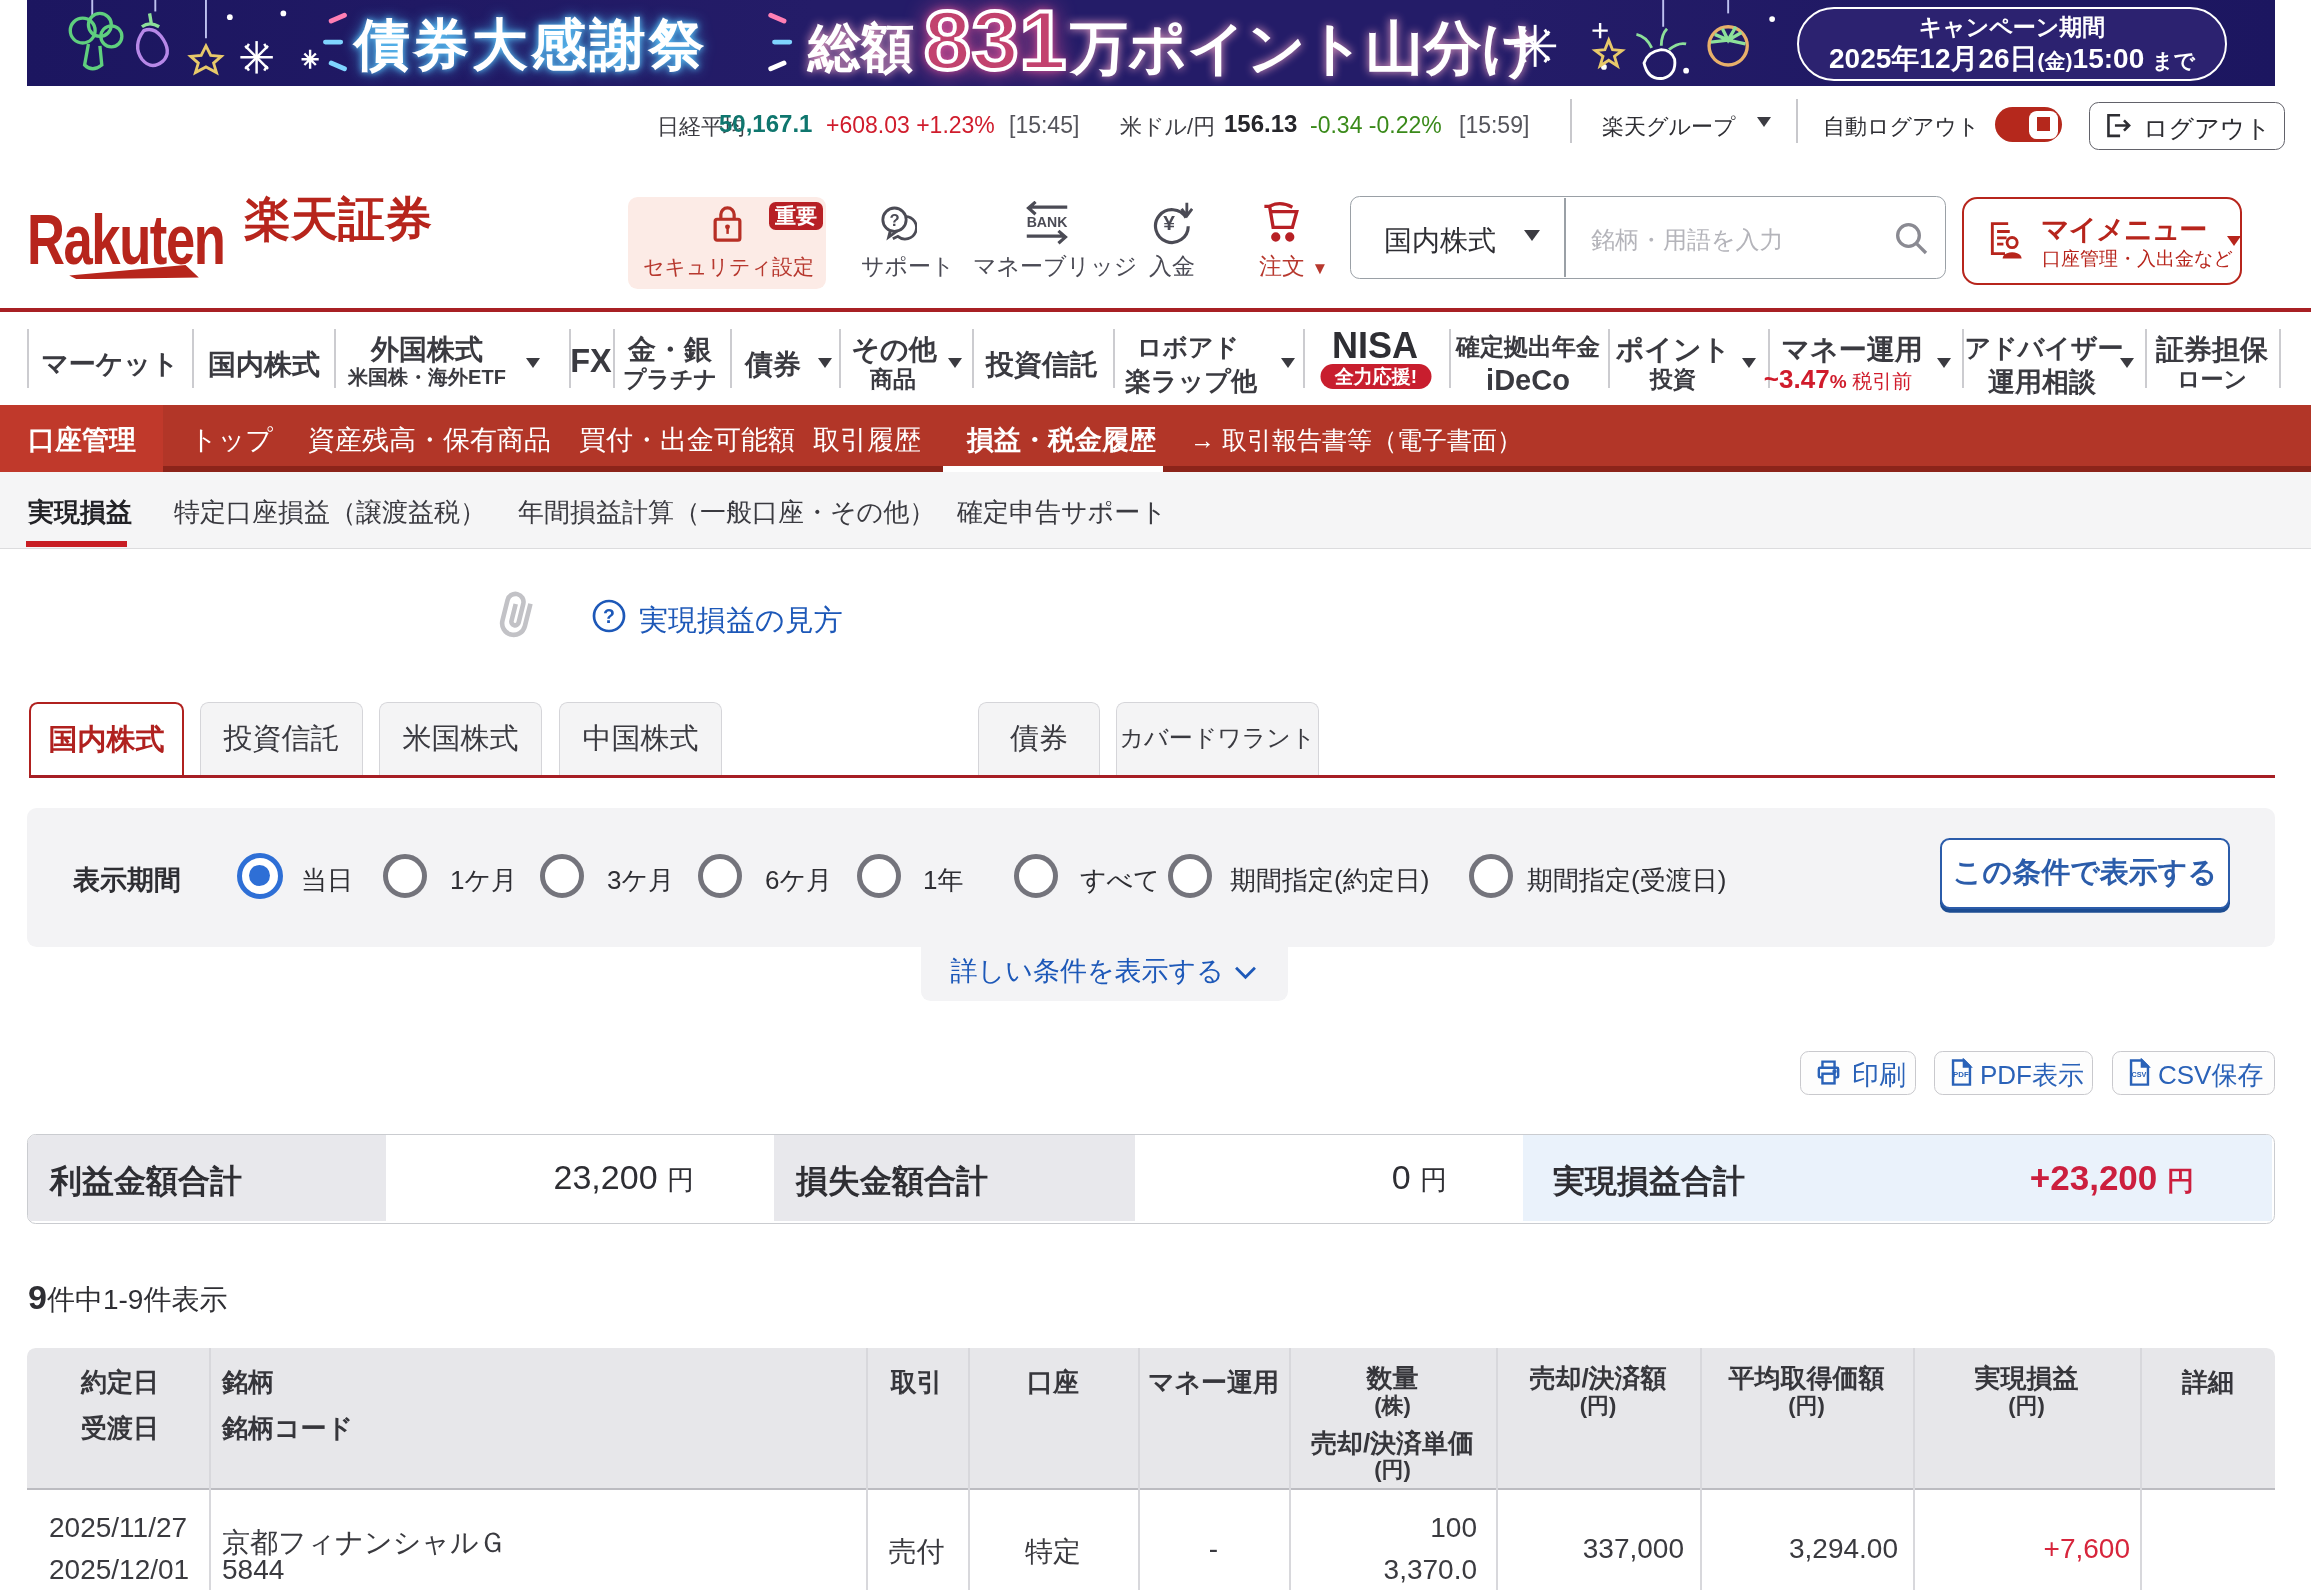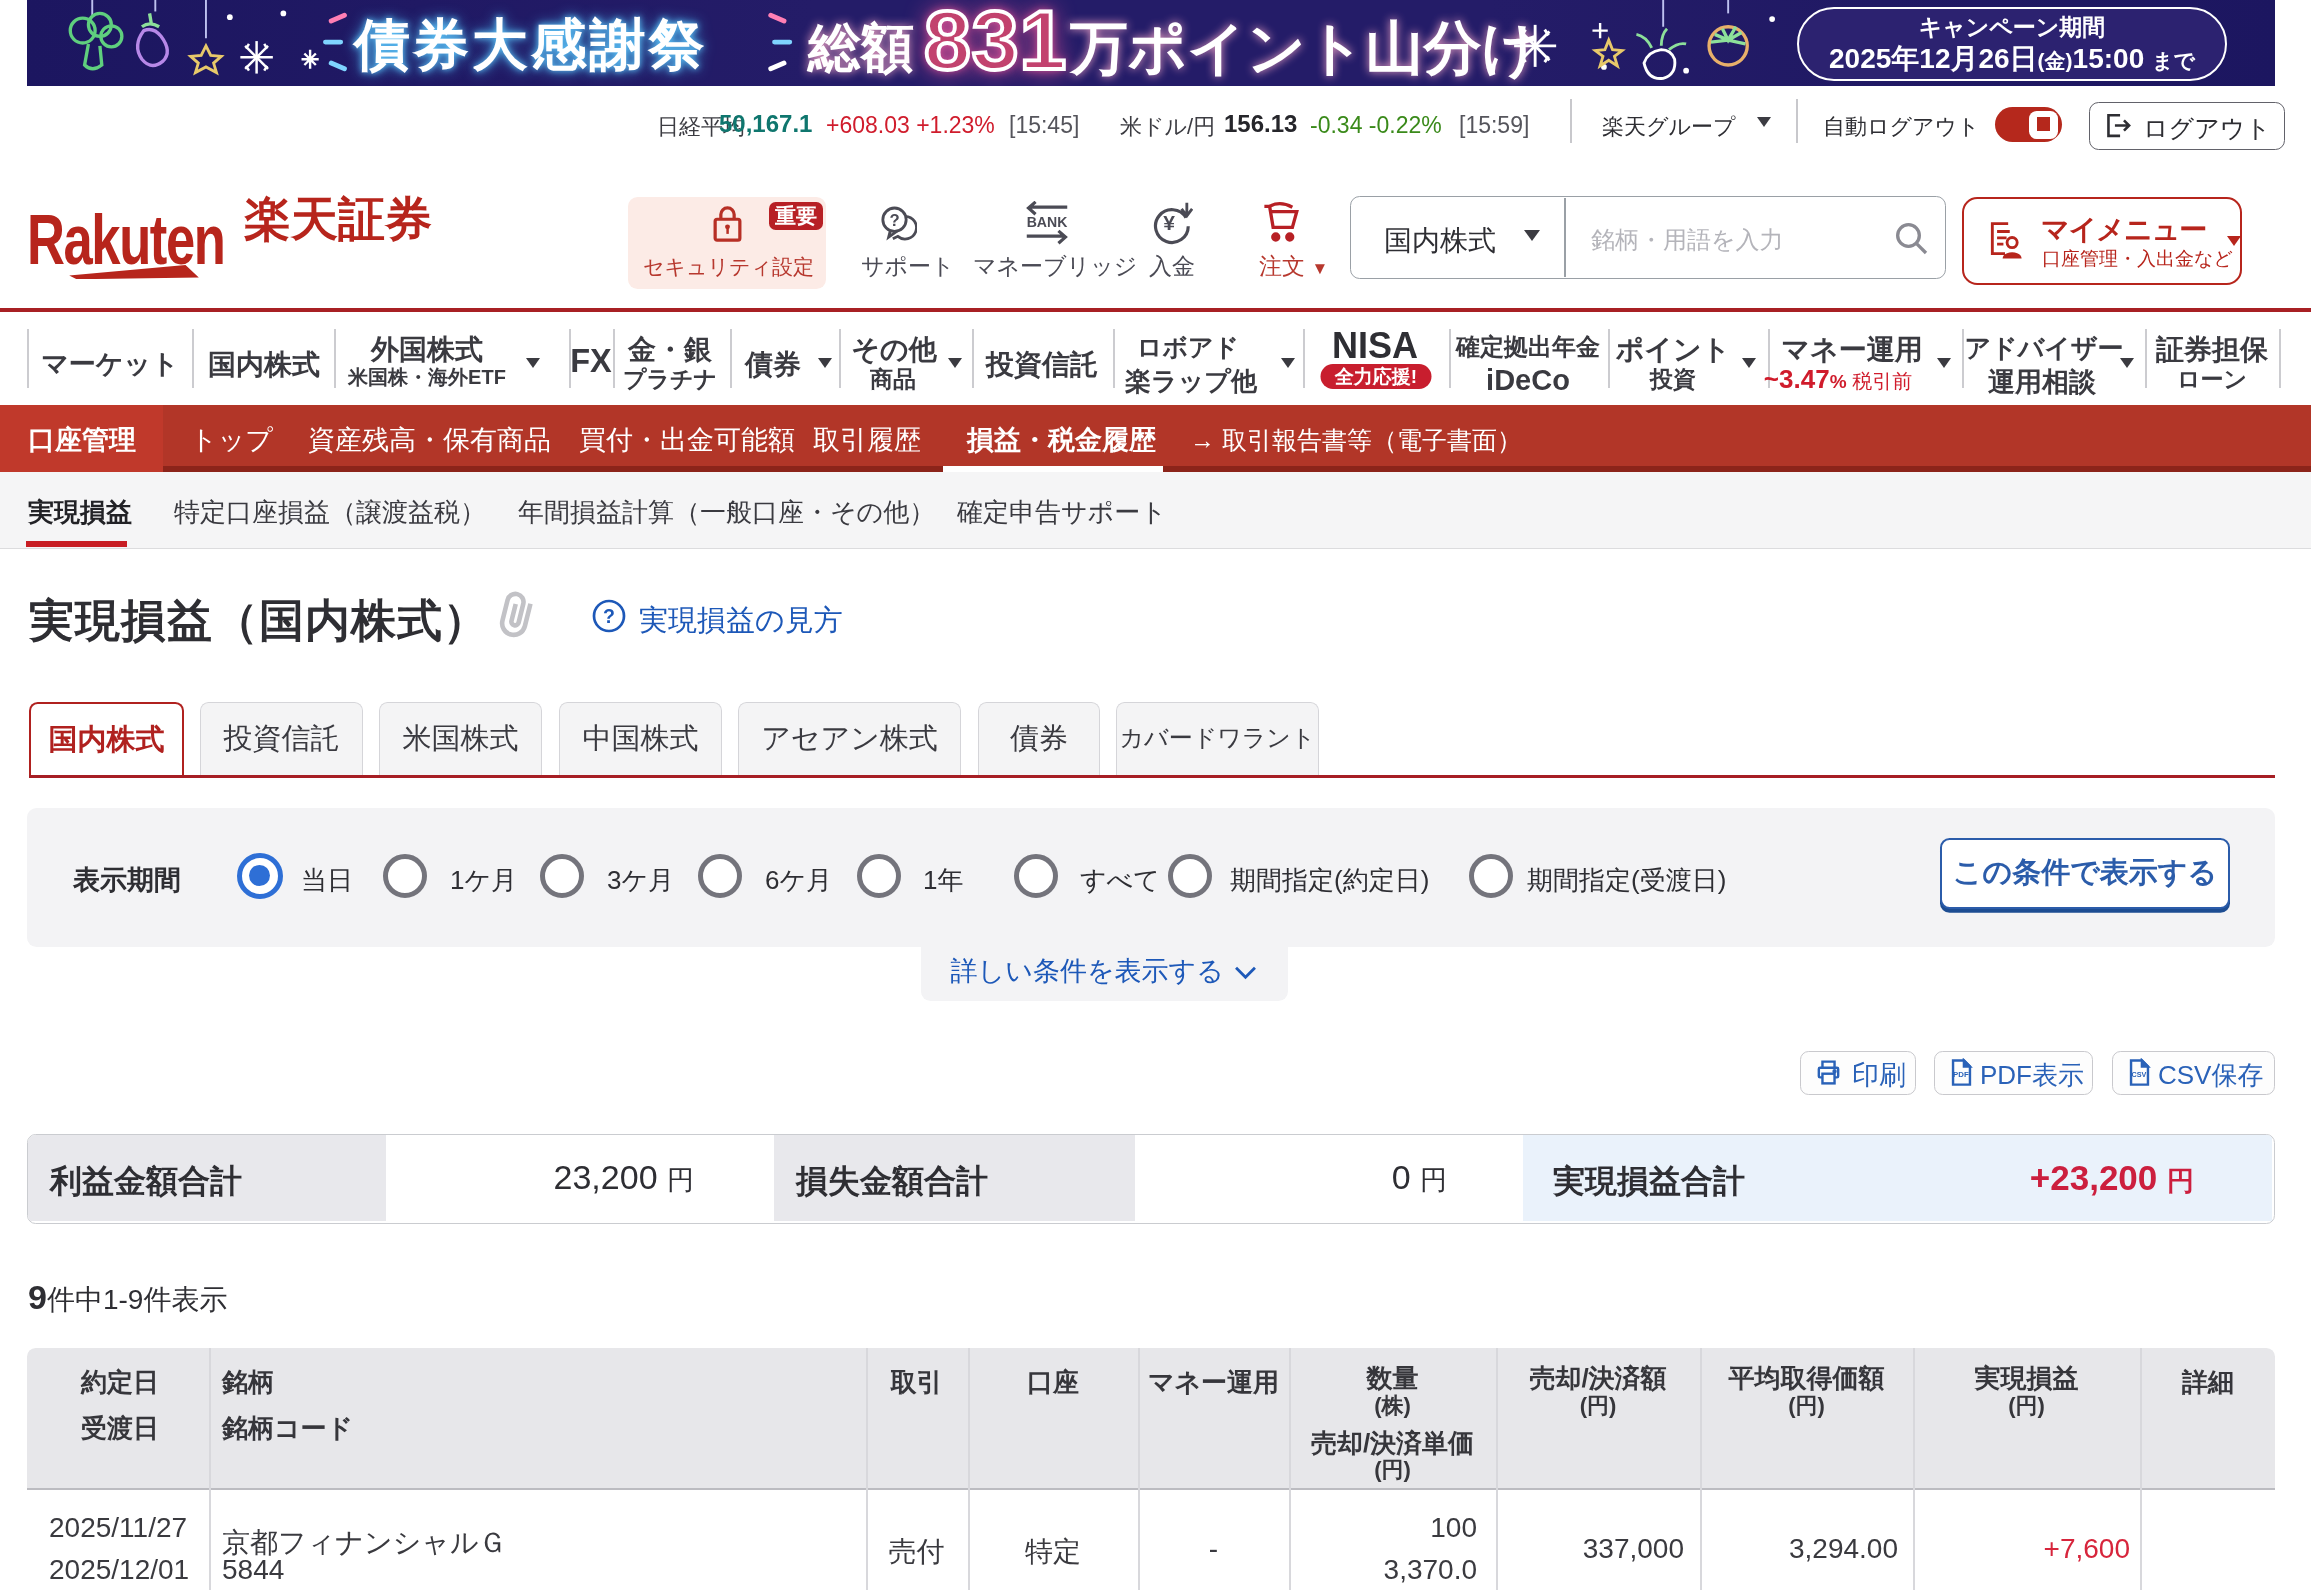--- a/index.html
+++ b/index.html
@@ -280,40 +280,38 @@
 </div>
 
 <div class="abs" id="subnav" style="left:0;top:472px;width:2311px;height:77px;background:#f5f5f6;border-bottom:1.9px solid #dcdcde;font-size:26px;color:#3a3a40;white-space:nowrap;">
   <div class="abs b" style="left:28px;top:23px;color:#222226;">実現損益</div>
   <div class="abs" style="left:26px;top:69px;width:101px;height:5.7px;background:#c81e24;"></div>
   <div class="abs" style="left:174px;top:23px;">特定口座損益（譲渡益税）</div>
   <div class="abs" style="left:518px;top:23px;">年間損益計算（一般口座・その他）</div>
   <div class="abs" style="left:957px;top:23px;">確定申告サポート</div>
 </div>
 
-<div class="abs b" style="left:29px;top:591px;font-size:45px;color:#2e2e33;letter-spacing:1px;">実現損益（国内株式）</div>
 <svg class="abs" style="left:491px;top:587px;transform:rotate(14deg);" width="50" height="54" viewBox="0 0 26 28" fill="none" stroke="#c2c2c6" stroke-width="2.4">
   <path d="M19 7 V19 a6 6 0 0 1 -12 0 V8 a4.2 4.2 0 0 1 8.4 0 V18 a1.9 1.9 0 0 1 -3.8 0 V9"></path>
 </svg>
 <svg class="abs" style="left:591px;top:598px;" width="36" height="36" viewBox="0 0 24 24" fill="none" stroke="#1d58b8" stroke-width="1.8">
   <circle cx="12" cy="12" r="10"></circle>
   <text x="12" y="16.5" font-size="13" fill="#1d58b8" stroke="none" text-anchor="middle" font-weight="bold">?</text>
 </svg>
 <div class="abs" style="left:639px;top:601px;font-size:29px;color:#1d58b8;">実現損益の見方</div>
 
 <div class="abs" id="tabs" style="left:0;top:700px;width:2311px;height:78px;">
   <style>
     #tabs .tb{position:absolute;top:1.9px;height:74px;background:#f4f4f5;border:1.9px solid #d5d5d9;border-bottom:none;border-radius:8.6px 8.6px 0 0;font-size:29px;color:#3a3a40;text-align:center;line-height:70px;}
   </style>
   <div class="abs" style="left:29px;top:75px;width:2246px;height:2.9px;background:#a61e24;z-index:3;"></div>
   <div class="tb b" style="left:29px;width:155px;background:#fff;border:2.9px solid #b0211f;border-bottom:none;color:#b0211f;z-index:2;height:76px;">国内株式</div>
   <div class="tb" style="left:200px;width:163px;">投資信託</div>
   <div class="tb" style="left:379px;width:163px;">米国株式</div>
   <div class="tb" style="left:559px;width:163px;">中国株式</div>
-  <div class="tb" style="left:738px;width:223px;">アセアン株式</div>
   <div class="tb" style="left:978px;width:122px;">債券</div>
   <div class="tb" style="left:1116px;width:203px;font-size:24px;">カバードワラント</div>
 </div>
 
 <div class="abs" id="panel" style="left:27px;top:808px;width:2248px;height:139px;background:#f3f3f5;border-radius:9.6px;">
   <style>
     #panel .rc{position:absolute;top:46px;width:44px;height:44px;border:5.7px solid #74747c;border-radius:50%;background:#fff;}
     #panel .rl{position:absolute;top:55px;font-size:26px;color:#2e2e33;white-space:nowrap;}
   </style>
   <div class="abs b" style="left:46px;top:54px;font-size:27px;color:#2e2e33;">表示期間</div>

